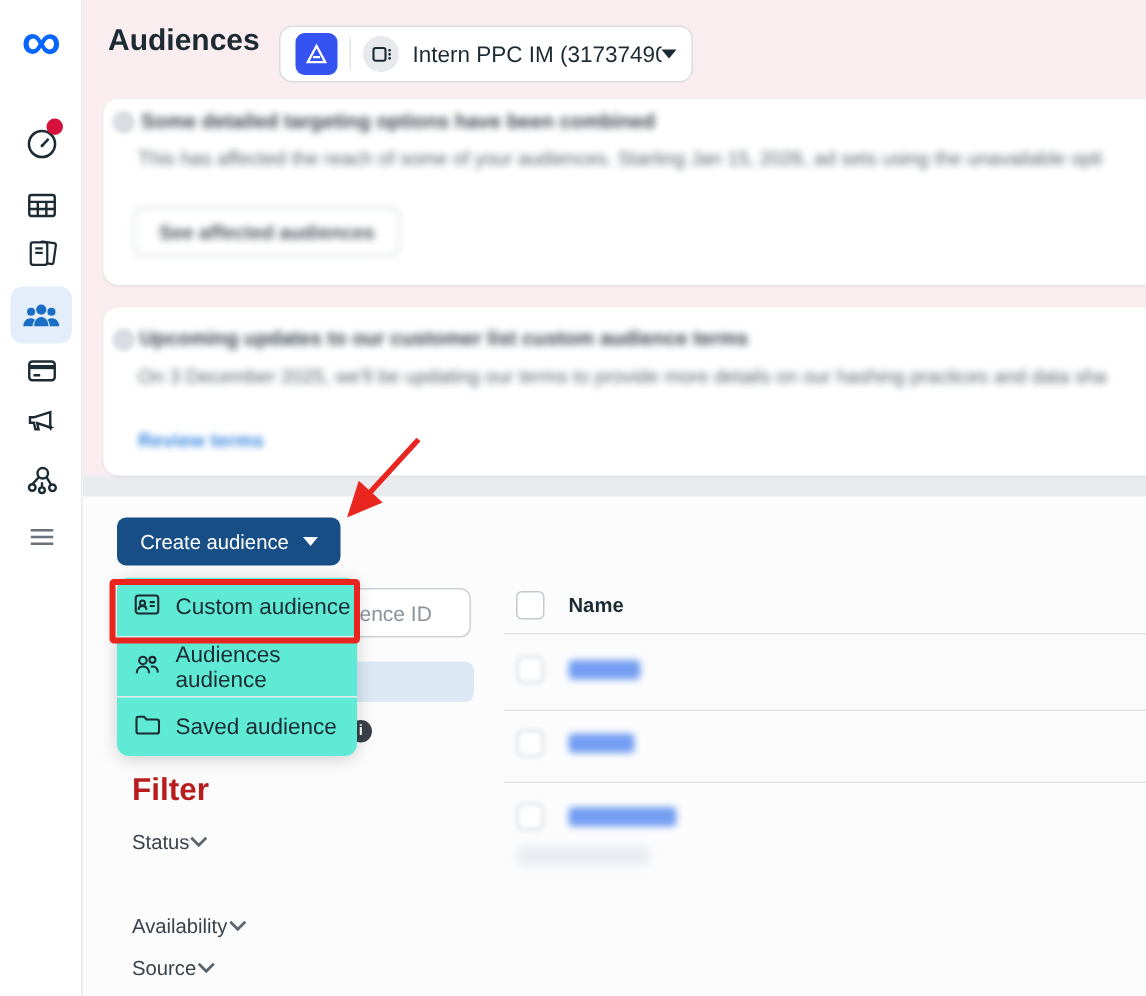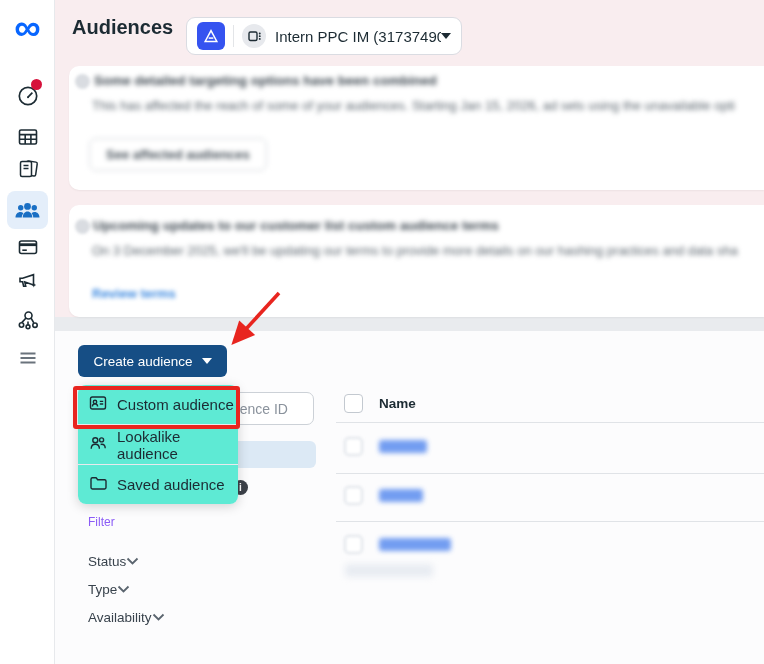--- a/index.html
+++ b/index.html
@@ -78,21 +78,21 @@
               background:#fff; cursor:pointer; }
   .checkbox.blurred { border:2px solid #dfe3e9; border-radius:5px; filter:blur(1.5px); }
   .col-name { position:absolute; left:379px; top:396px; font-size:13.5px; font-weight:bold; color:#1c2b33; }
   .hline { position:absolute; left:336px; width:428px; height:1px; background:#e0e3e7; }
   .name-pill { position:absolute; left:379px; height:13px; border-radius:3px; background:#5b8def;
                opacity:.85; filter:blur(2.6px); cursor:pointer; }
   .ghost-band { position:absolute; left:345px; top:564px; width:88px; height:13px; background:#e8ecf2;
                 border-radius:3px; filter:blur(3px); }
 
   
-  .filter-heading { position:absolute; left:88px; top:515px; font-size:12px; font-weight:normal; color:#8b5cf6; }
+  .filter-heading { position:absolute; left:88px; top:515px; font-size:21px; font-weight:bold; color:#b91c1c; }
   .filter-row { position:absolute; left:88px; width:216px; height:24px; display:flex; align-items:center;
                 cursor:pointer; }
   .filter-label { font-size:13.5px; color:#39434d; }
 </style>
 </head>
 <body>
 
 <div id="stage">
 
   <div class="pink-zone"></div>
@@ -243,21 +243,21 @@
     <div class="menu-sep"></div>
     <div class="menu-item">
       <span>
         <svg width="18" height="18" viewBox="0 0 18 18" fill="none" stroke="#1c2b33" stroke-width="1.4">
           <circle cx="6.3" cy="6.3" r="2.5"></circle>
           <path d="M2.2 14.8c0-2.7 1.8-4.5 4.1-4.5s4.1 1.8 4.1 4.5"></path>
           <circle cx="12.6" cy="5.9" r="2"></circle>
           <path d="M11.6 10.5c.4-.1.8-.2 1.2-.2 2 0 3.4 1.6 3.4 4"></path>
         </svg>
       </span>
-      <span>Lookalike audience</span>
+      <span>Audiences audience</span>
     </div>
     <div class="menu-sep"></div>
     <div class="menu-item">
       <span>
         <svg width="18" height="18" viewBox="0 0 18 18" fill="none" stroke="#1c2b33" stroke-width="1.4">
           <path d="M2 5.2c0-.8.6-1.4 1.4-1.4h3.7l1.6 1.9h6.9c.8 0 1.4.6 1.4 1.4v6.5c0 .8-.6 1.4-1.4 1.4H3.4c-.8 0-1.4-.6-1.4-1.4z"></path>
         </svg>
       </span>
       <span>Saved audience</span>
     </div>
@@ -291,26 +291,26 @@
   <div class="ghost-band"></div>
 
   <div class="filter-heading">Filter</div>
 
   <div class="filter-row" style="top:549px">
     <span class="filter-label">Status</span>
     <svg width="13" height="8" viewBox="0 0 13 8" fill="none" stroke="#5a646e" stroke-width="1.8">
         <path d="M1.5 1.5 L6.5 6.5 L11.5 1.5"></path>
       </svg>
   </div>
-  <div class="filter-row" style="top:577px">
-    <span class="filter-label">Type</span>
-    <svg width="13" height="8" viewBox="0 0 13 8" fill="none" stroke="#5a646e" stroke-width="1.8">
-        <path d="M1.5 1.5 L6.5 6.5 L11.5 1.5"></path>
-      </svg>
-  </div>
   <div class="filter-row" style="top:605px">
     <span class="filter-label">Availability</span>
     <svg width="13" height="8" viewBox="0 0 13 8" fill="none" stroke="#5a646e" stroke-width="1.8">
         <path d="M1.5 1.5 L6.5 6.5 L11.5 1.5"></path>
       </svg>
   </div>
+  <div class="filter-row" style="top:633px">
+    <span class="filter-label">Source</span>
+    <svg width="13" height="8" viewBox="0 0 13 8" fill="none" stroke="#5a646e" stroke-width="1.8">
+        <path d="M1.5 1.5 L6.5 6.5 L11.5 1.5"></path>
+      </svg>
+  </div>
 
 </div>
 
 </body></html>

